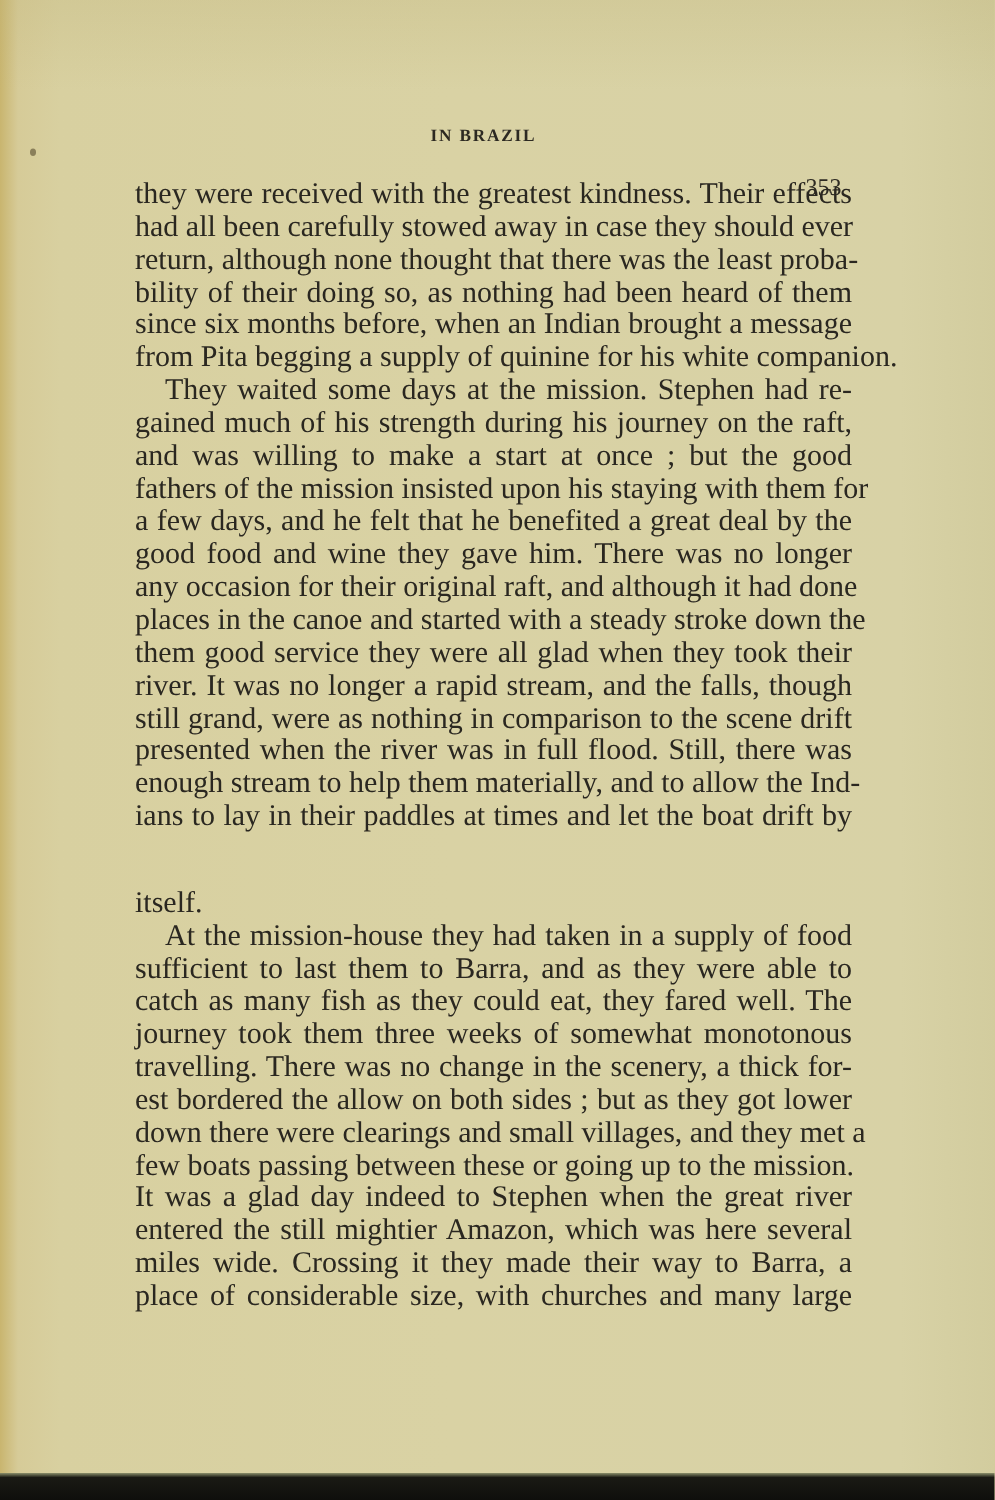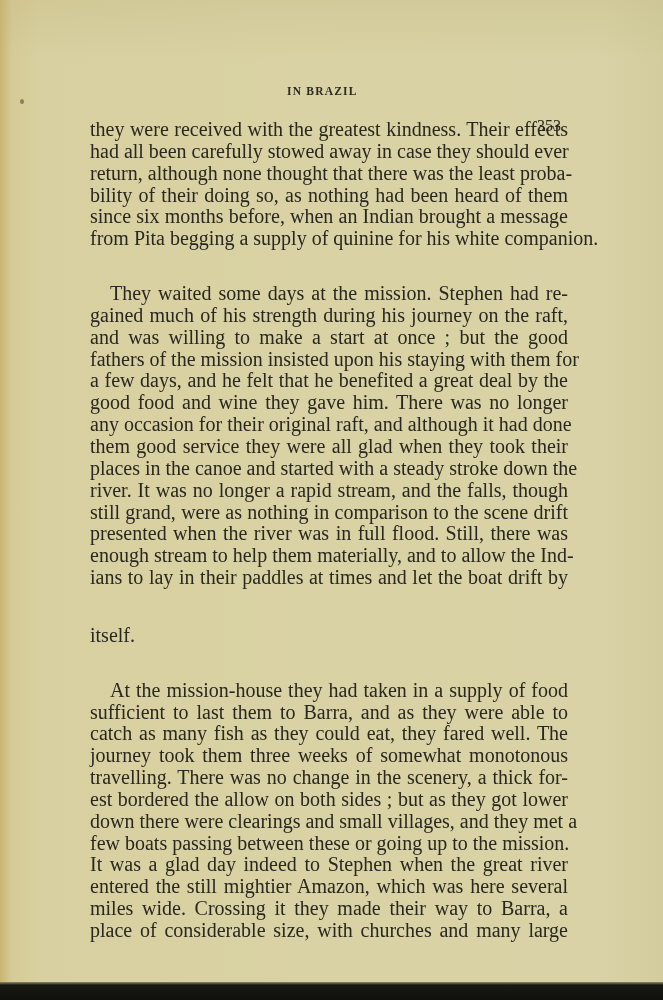--- a/index.html
+++ b/index.html
@@ -75,21 +75,20 @@
     .line {
       display: block;
       height: 21.85px;
       line-height: 21.85px;
       white-space: nowrap;
       text-align: justify;
       text-align-last: justify;
     }
     .line.indent {
       padding-left: 20px;
-      margin-top: 33px;
     }
     .line.last {
       text-align-last: left;
       margin-top: 36px;
     }
   </style>
 </head>
 <body>
 
 <div class="page">
@@ -113,22 +112,22 @@
     </div>
 
     <div>
       <span class="line indent">They waited some days at the mission. Stephen had re-</span>
       <span class="line">gained much of his strength during his journey on the raft,</span>
       <span class="line">and was willing to make a start at once ; but the good</span>
       <span class="line">fathers of the mission insisted upon his staying with them for</span>
       <span class="line">a few days, and he felt that he benefited a great deal by the</span>
       <span class="line">good food and wine they gave him. There was no longer</span>
       <span class="line">any occasion for their original raft, and although it had done</span>
+      <span class="line">places in the canoe and started with a steady stroke down the</span>
       <span class="line">them good service they were all glad when they took their</span>
-      <span class="line">places in the canoe and started with a steady stroke down the</span>
       <span class="line">river. It was no longer a rapid stream, and the falls, though</span>
       <span class="line">still grand, were as nothing in comparison to the scene drift</span>
       <span class="line">presented when the river was in full flood. Still, there was</span>
       <span class="line">enough stream to help them materially, and to allow the Ind-</span>
       <span class="line">ians to lay in their paddles at times and let the boat drift by</span>
       <span class="line last">itself.</span>
     </div>
 
     <div>
       <span class="line indent">At the mission-house they had taken in a supply of food</span>

